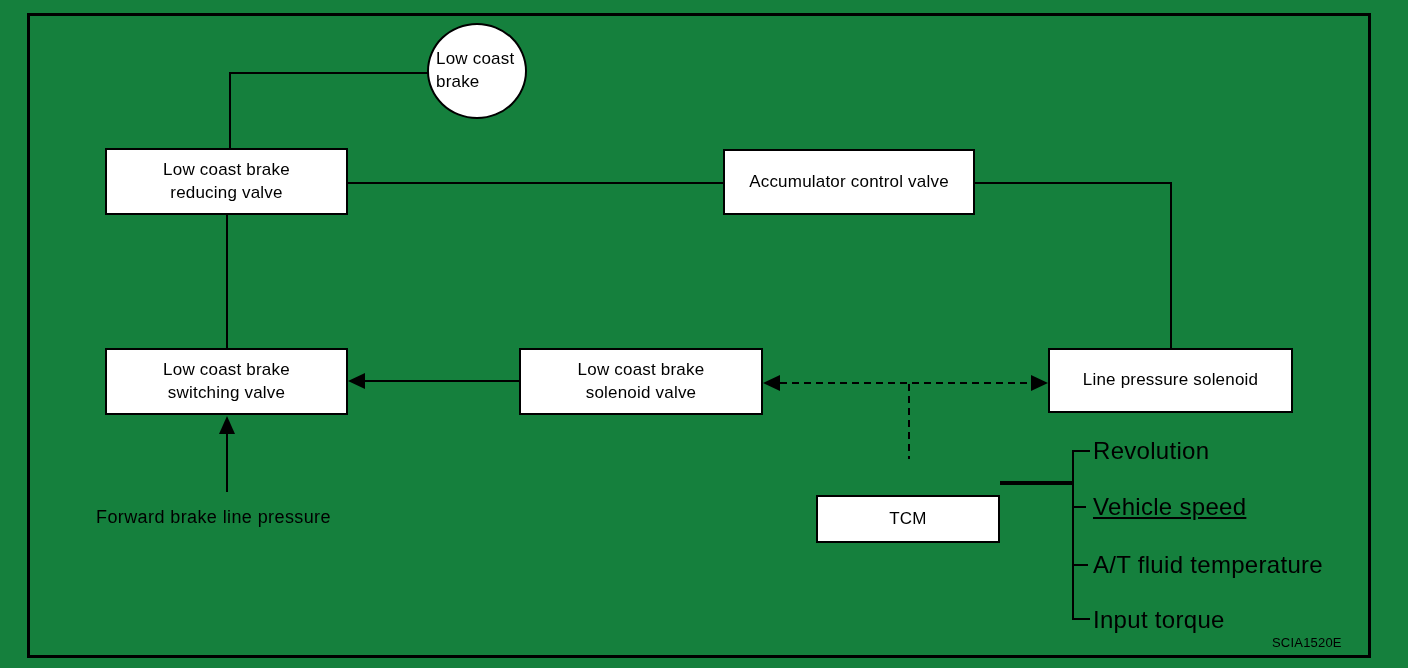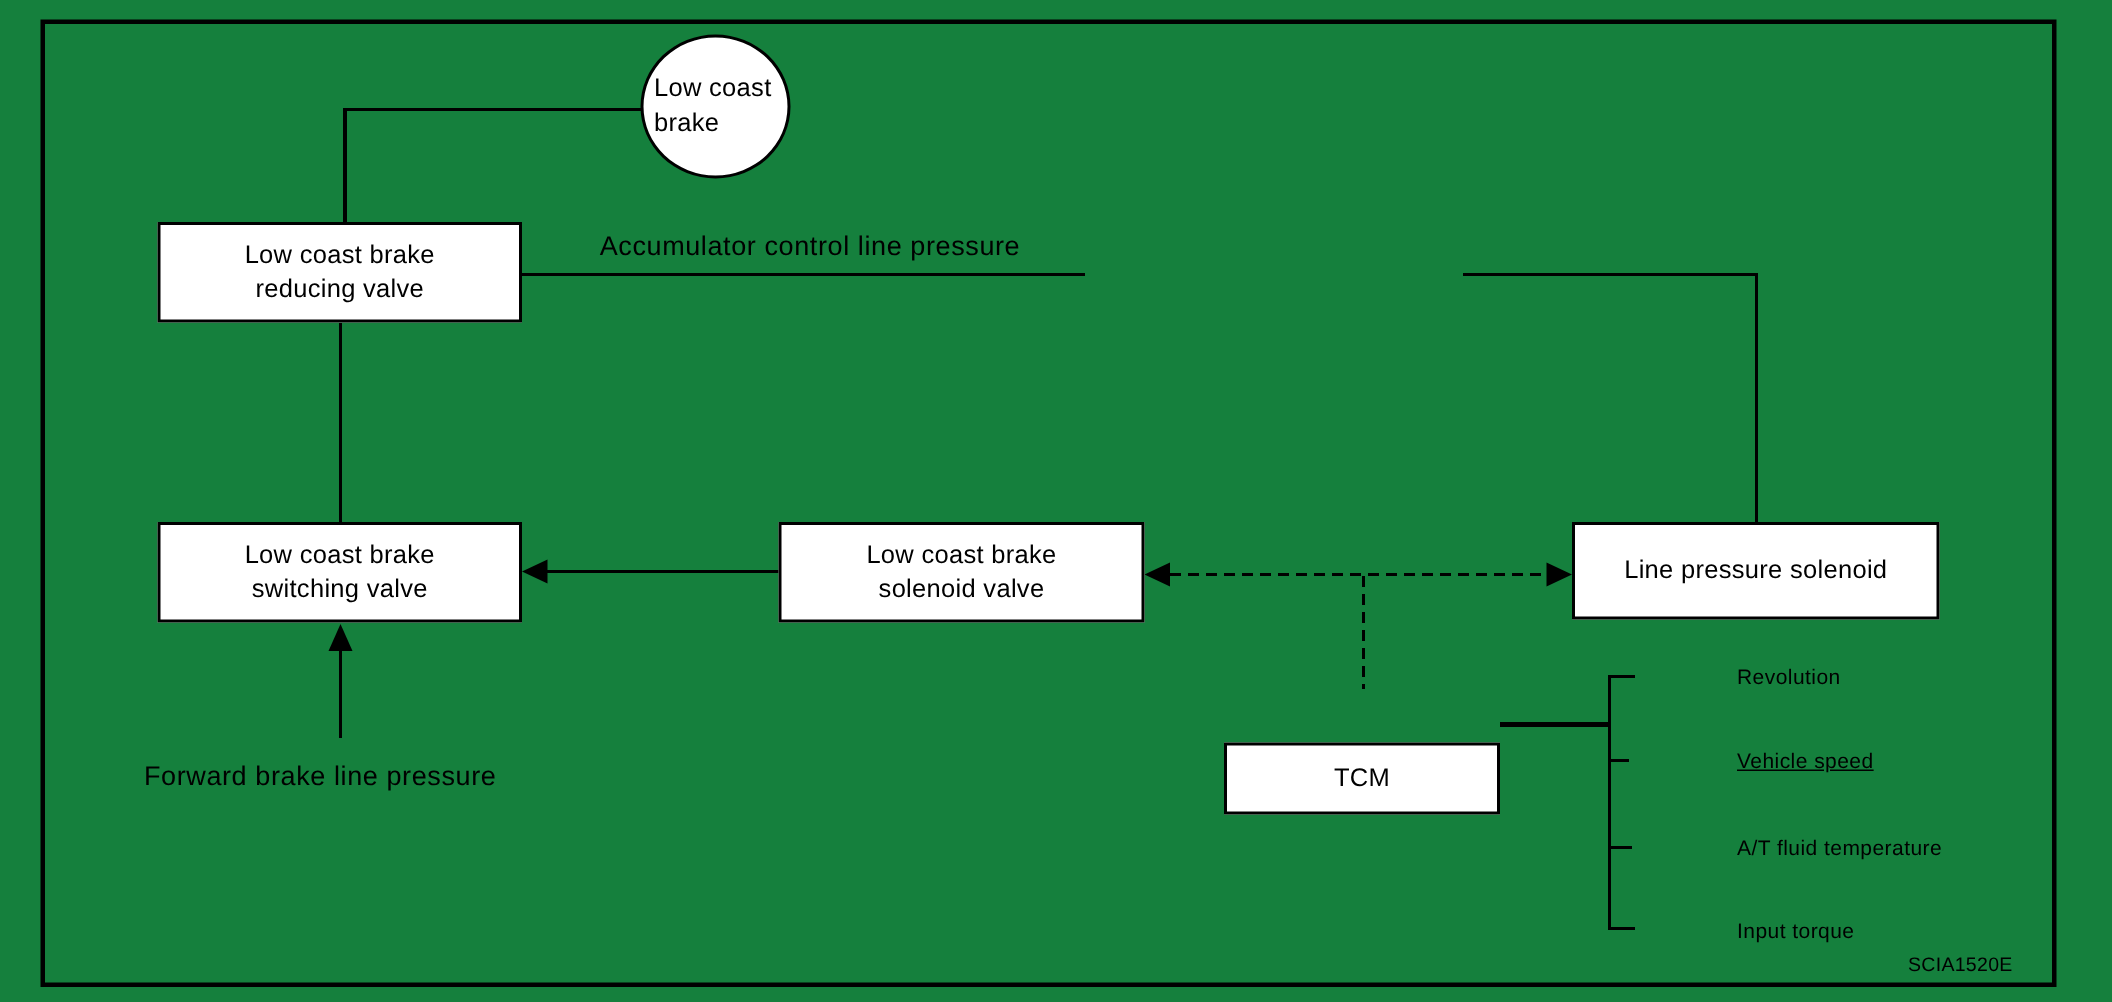--- a/index.html
+++ b/index.html
@@ -65,22 +65,22 @@
     position: absolute;
     font-size: 18px;
     letter-spacing: 0.4px;
     line-height: 22px;
     white-space: nowrap;
   }
   .label-accum-line { left: 350px; top: 153px; width: 380px; text-align: center; }
   .label-forward    { left: 96px;  top: 506px; text-align: left; }
   .sensor-label {
     position: absolute;
-    left: 1158px;
-    font-size: 14px;
+    left: 1093px;
+    font-size: 24px;
     letter-spacing: 0.3px;
     line-height: 22px;
     white-space: nowrap;
   }
   .sensor-0 { top: 440px; }
   .sensor-1 { top: 496px; text-decoration: underline; }
   .sensor-2 { top: 554px; }
   .sensor-3 { top: 609px; }
   .figure-code {
     position: absolute;
@@ -125,32 +125,32 @@
 
     <path d="M1090,451 H1073 V619 H1090 M1073,507 H1086 M1073,565 H1088" fill="none" stroke="#000" stroke-width="2" shape-rendering="crispEdges"></path>
   </svg>
 
   <div class="circle-node">Low coast
 brake</div>
 
   <div class="node box-reducing">Low coast brake
 reducing valve</div>
 
+  <div class="node box-accum">Accumulator control valve</div>
 
   <div class="node box-linepress">Line pressure solenoid</div>
 
   <div class="node box-switching">Low coast brake
 switching valve</div>
 
   <div class="node box-solenoid">Low coast brake
 solenoid valve</div>
 
   <div class="node box-tcm">TCM</div>
 
-  <div class="edge-label label-accum-line">Accumulator control line pressure</div>
 
   <div class="edge-label label-forward">Forward brake line pressure</div>
 
   <div class="sensor-label sensor-0">Revolution</div>
   <div class="sensor-label sensor-1">Vehicle speed</div>
   <div class="sensor-label sensor-2">A/T fluid temperature</div>
   <div class="sensor-label sensor-3">Input torque</div>
 
   <div class="figure-code">SCIA1520E</div>
 

